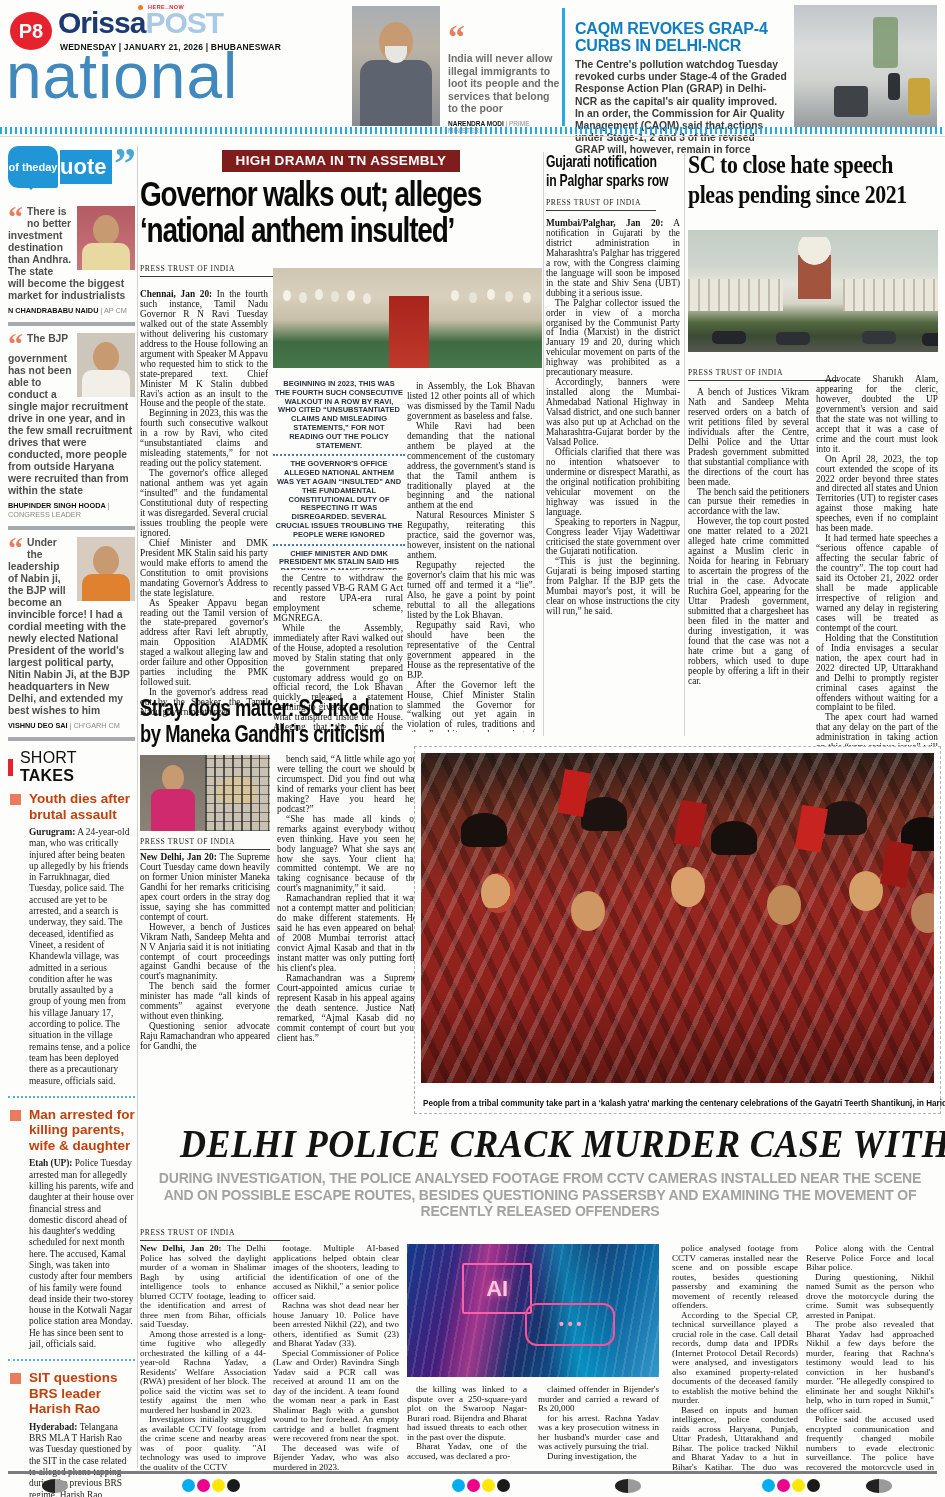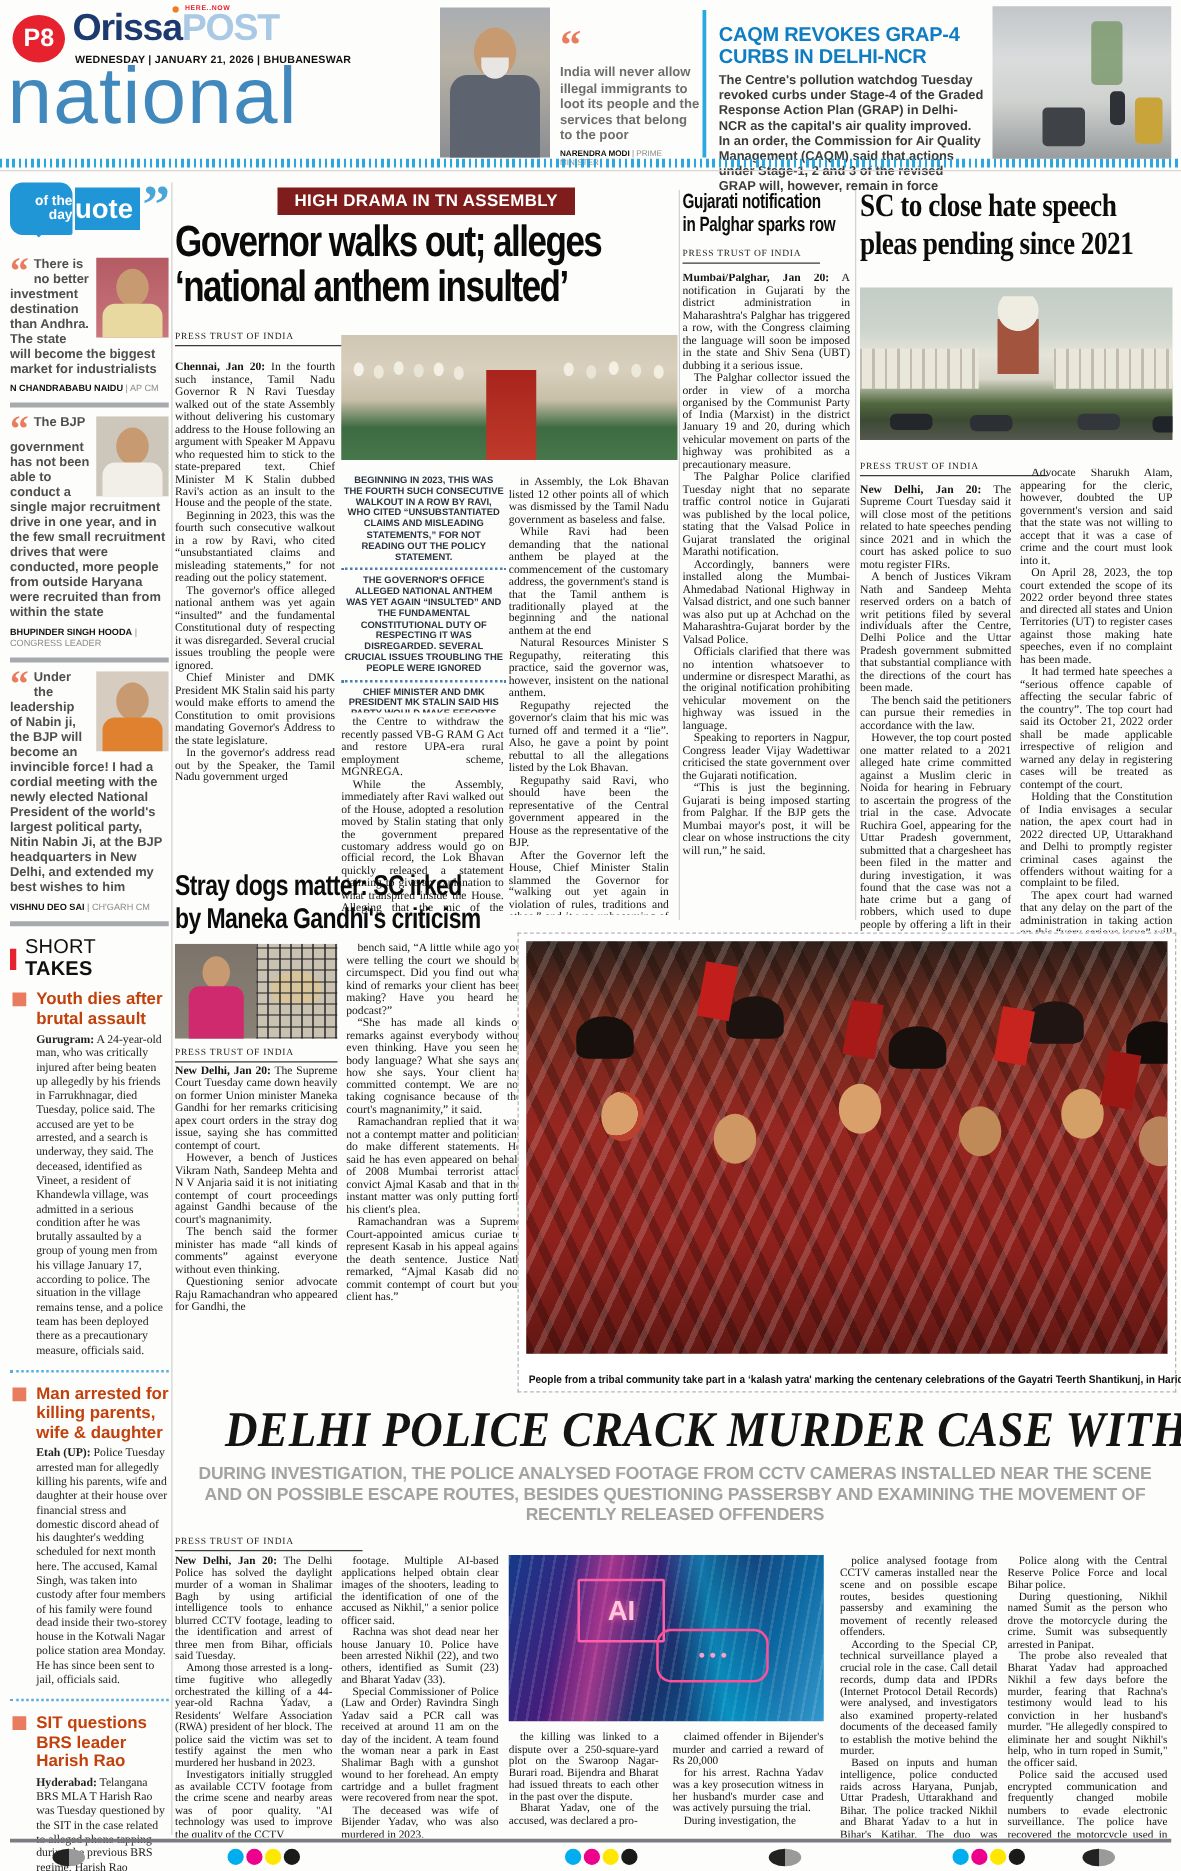--- a/index.html
+++ b/index.html
@@ -41,21 +41,21 @@
   .fog-rider{position:absolute;left:66%;bottom:22%;width:8%;height:22%;background:#2e3237;border-radius:4px;}
   .dash-row{position:absolute;left:0;top:127px;width:945px;height:7px;
     background:repeating-linear-gradient(90deg,#2aa7e0 0 2px,transparent 2px 5px);}
   .hair{position:absolute;left:0;top:136px;width:945px;height:1px;background:#d8d8d8;}
   
   .vr{position:absolute;width:1px;background:#d2d2d2;}
   
   .rail{position:absolute;left:8px;top:146px;width:127px;}
   .qod{height:52px;position:relative;margin-bottom:8px;}
   .qod-bubble{position:absolute;left:0;top:0;width:50px;height:42px;background:#2196d6;border-radius:10px 10px 2px 10px;
-    color:#fff;font:700 11px/11px "Liberation Sans",sans-serif;display:flex;flex-direction:column;align-items:flex-end;justify-content:center;}
+    color:#fff;font:700 11px/11px "Liberation Sans",sans-serif;display:flex;flex-direction:row;align-items:center;justify-content:center;}
   .qod-bubble::after{content:"";position:absolute;left:18px;bottom:-7px;border:5px solid transparent;border-top-color:#2196d6;}
   .qod-uote{position:absolute;left:52px;top:4px;width:52px;height:34px;background:#2196d6;color:#fff;
     font:800 22px/34px "Liberation Sans",sans-serif;text-align:left;}
   .qod-marks{position:absolute;left:106px;top:-4px;font:700 44px/44px "Liberation Serif",serif;color:#4aa6d8;}
   .rail-quote{overflow:hidden;margin-bottom:4px;}
   .rq-glyph{float:left;font:700 30px/18px "Liberation Serif",serif;color:#e97c5e;margin:2px 4px 0 0;}
   .portrait{width:58px;height:64px;float:right;margin:0 0 3px 5px;position:relative;overflow:hidden;}
   .portrait::before{content:"";position:absolute;left:50%;top:9px;transform:translateX(-50%);width:26px;height:30px;border-radius:50%;background:#c89a72;z-index:1;}
   .portrait::after{content:"";position:absolute;left:50%;top:37px;transform:translateX(-50%);width:48px;height:28px;border-radius:10px 10px 0 0;background:var(--attire);z-index:1;}
   .p-naidu{background:linear-gradient(180deg,#b45b63,#c9767c);--attire:#e8d9a0;}
@@ -298,20 +298,21 @@
     <div class="ms-photo">
       <div class="asm-carpet"></div>
       <div class="asm-crowd"></div>
     </div>
     <div class="bt ms-col1">
       <p class="lead"><b>Chennai, Jan 20:</b> <span>In the fourth such instance, Tamil Nadu Governor R N Ravi Tuesday walked out of the state Assembly without delivering his customary address to the House following an argument with Speaker M Appavu who requested him to stick to the state-prepared text. Chief Minister M K Stalin dubbed Ravi's action as an insult to the House and the people of the state.</span></p>
       <div class="paras">
           <p>Beginning in 2023, this was the fourth such consecutive walkout in a row by Ravi, who cited “unsubstantiated claims and misleading statements,” for not reading out the policy statement.</p>
           <p>The governor's office alleged national anthem was yet again “insulted” and the fundamental Constitutional duty of respecting it was disregarded. Several crucial issues troubling the people were ignored.</p>
           <p>Chief Minister and DMK President MK Stalin said his party would make efforts to amend the Constitution to omit provisions mandating Governor's Address to the state legislature.</p>
+          <p>As Speaker Appavu began reading out the Tamil version of the state-prepared governor's address after Ravi left abruptly, main Opposition AIADMK staged a walkout alleging law and order failure and other Opposition parties including the PMK followed suit.</p>
           <p>In the governor's address read out by the Speaker, the Tamil Nadu government urged</p>
         </div>
     </div>
     <div class="ms-pull">
       <div class="pq">BEGINNING IN 2023, THIS WAS THE FOURTH SUCH CONSECUTIVE WALKOUT IN A ROW BY RAVI, WHO CITED “UNSUBSTANTIATED CLAIMS AND MISLEADING STATEMENTS,” FOR NOT READING OUT THE POLICY STATEMENT.</div>
       <div class="pq">THE GOVERNOR'S OFFICE ALLEGED NATIONAL ANTHEM WAS YET AGAIN “INSULTED” AND THE FUNDAMENTAL CONSTITUTIONAL DUTY OF RESPECTING IT WAS DISREGARDED. SEVERAL CRUCIAL ISSUES TROUBLING THE PEOPLE WERE IGNORED</div>
       <div class="pq">CHIEF MINISTER AND DMK PRESIDENT MK STALIN SAID HIS PARTY WOULD MAKE EFFORTS TO AMEND THE CONSTITUTION TO OMIT PROVISIONS MANDATING GOVERNOR'S ADDRESS TO THE STATE LEGISLATURE</div>
     </div>
     <div class="bt ms-col2">
       <div class="paras">
@@ -334,21 +335,20 @@
   <div class="gj">
     <div class="gj-headline">
       <div>Gujarati notification</div>
       <div>in Palghar sparks row</div>
     </div>
     <div class="byline gj-byline">PRESS TRUST OF INDIA</div>
     <div class="bt gj-body">
       <p class="lead"><b>Mumbai/Palghar, Jan 20:</b> <span>A notification in Gujarati by the district administration in Maharashtra's Palghar has triggered a row, with the Congress claiming the language will soon be imposed in the state and Shiv Sena (UBT) dubbing it a serious issue.</span></p>
       <div class="paras">
           <p>The Palghar collector issued the order in view of a morcha organised by the Communist Party of India (Marxist) in the district January 19 and 20, during which vehicular movement on parts of the highway was prohibited as a precautionary measure.</p>
-          <p>The Palghar Police clarified Tuesday night that no separate traffic control notice in Gujarati was published by the local police, stating that the Valsad Police in Gujarat translated the original Marathi notification.</p>
           <p>Accordingly, banners were installed along the Mumbai-Ahmedabad National Highway in Valsad district, and one such banner was also put up at Achchad on the Maharashtra-Gujarat border by the Valsad Police.</p>
           <p>Officials clarified that there was no intention whatsoever to undermine or disrespect Marathi, as the original notification prohibiting vehicular movement on the highway was issued in the language.</p>
           <p>Speaking to reporters in Nagpur, Congress leader Vijay Wadettiwar criticised the state government over the Gujarati notification.</p>
           <p>“This is just the beginning. Gujarati is being imposed starting from Palghar. If the BJP gets the Mumbai mayor's post, it will be clear on whose instructions the city will run,” he said.</p>
         </div>
     </div>
   </div>
 
   <div class="sc">
     <div class="sc-headline">
@@ -356,21 +356,20 @@
       <div>pleas pending since 2021</div>
     </div>
     <div class="sc-photo">
       <div class="sc-wing left"></div>
       <div class="sc-wing right"></div>
       <div class="sc-tower"></div>
       <div class="sc-cars"></div>
     </div>
     <div class="byline sc-byline">PRESS TRUST OF INDIA</div>
     <div class="bt sc-col1">
-      <p class="lead"><b>New Delhi, Jan 20:</b> <span>The Supreme Court Tuesday said it will close most of the petitions related to hate speeches pending since 2021 and in which the court has asked police to suo motu register FIRs.</span></p>
       <div class="paras">
           <p>A bench of Justices Vikram Nath and Sandeep Mehta reserved orders on a batch of writ petitions filed by several individuals after the Centre, Delhi Police and the Uttar Pradesh government submitted that substantial compliance with the directions of the court has been made.</p>
           <p>The bench said the petitioners can pursue their remedies in accordance with the law.</p>
           <p>However, the top court posted one matter related to a 2021 alleged hate crime committed against a Muslim cleric in Noida for hearing in February to ascertain the progress of the trial in the case. Advocate Ruchira Goel, appearing for the Uttar Pradesh government, submitted that a chargesheet has been filed in the matter and during investigation, it was found that the case was not a hate crime but a gang of robbers, which used to dupe people by offering a lift in their car.</p>
         </div>
     </div>
     <div class="bt sc-col2">
       <div class="paras">
           <p>Advocate Sharukh Alam, appearing for the cleric, however, doubted the UP government's version and said that the state was not willing to accept that it was a case of crime and the court must look into it.</p>
           <p>On April 28, 2023, the top court extended the scope of its 2022 order beyond three states and directed all states and Union Territories (UT) to register cases against those making hate speeches, even if no complaint has been made.</p>

